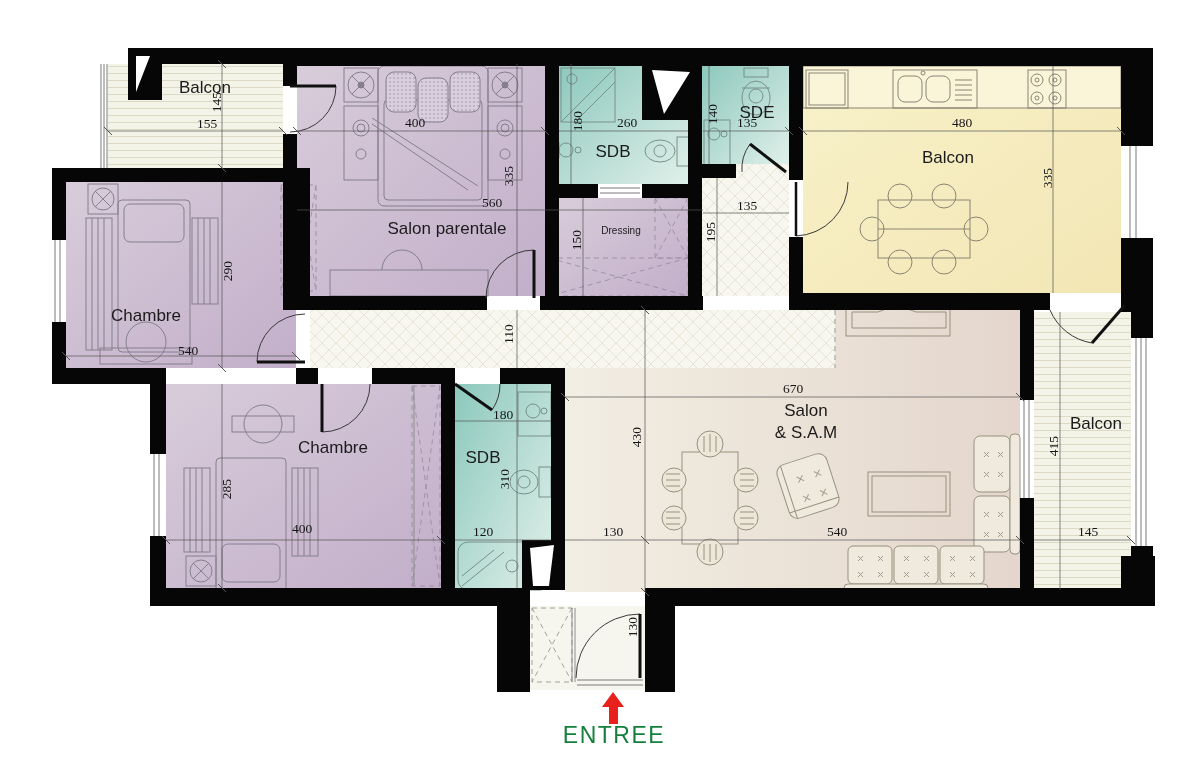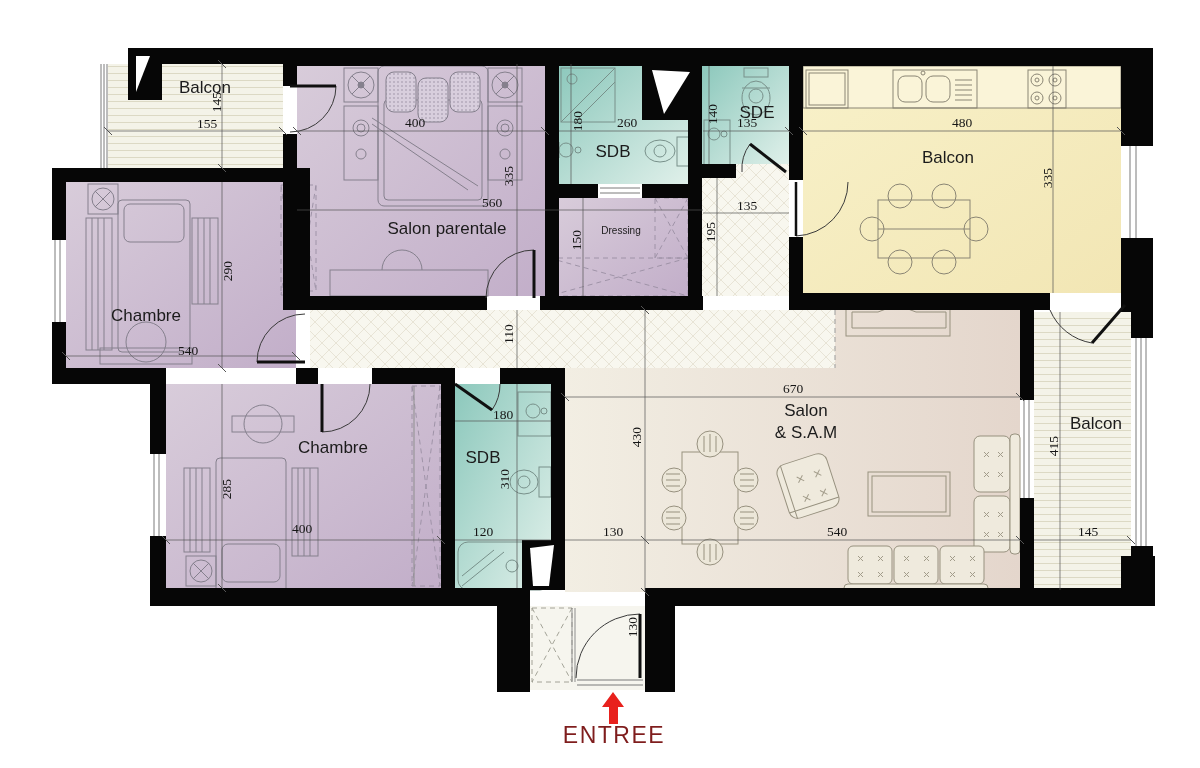--- a/index.html
+++ b/index.html
@@ -2,21 +2,21 @@
 <html><head>
 <meta charset="utf-8">
 <style>
   html,body{margin:0;padding:0;background:#ffffff;}
   .plan{position:relative;width:1200px;height:768px;font-family:"Liberation Sans",sans-serif;overflow:hidden;}
   .plan svg{position:absolute;left:0;top:0;}
   .lbl{position:absolute;transform:translate(-50%,-50%);color:#1b1b1b;font-size:17px;white-space:nowrap;}
   .lbl.small{font-size:10px;}
   .dim{position:absolute;transform:translate(-50%,-50%);font-family:"Liberation Serif",serif;font-size:13.5px;color:#161616;white-space:nowrap;}
   .dim.v{transform:translate(-50%,-50%) rotate(-90deg);}
-  .entree{position:absolute;transform:translate(-50%,-50%);font-size:23px;letter-spacing:1.5px;color:#7f1d1d;}
+  .entree{position:absolute;transform:translate(-50%,-50%);font-size:23px;letter-spacing:1.5px;color:#15803d;}
 </style>
 </head>
 <body>
 
 <div class="plan">
 
 <svg width="1200" height="768" viewBox="0 0 1200 768">
   <defs>
     <linearGradient id="purp" x1="0" y1="0" x2="1" y2="1">
       <stop offset="0" stop-color="#d8ccda"></stop>

